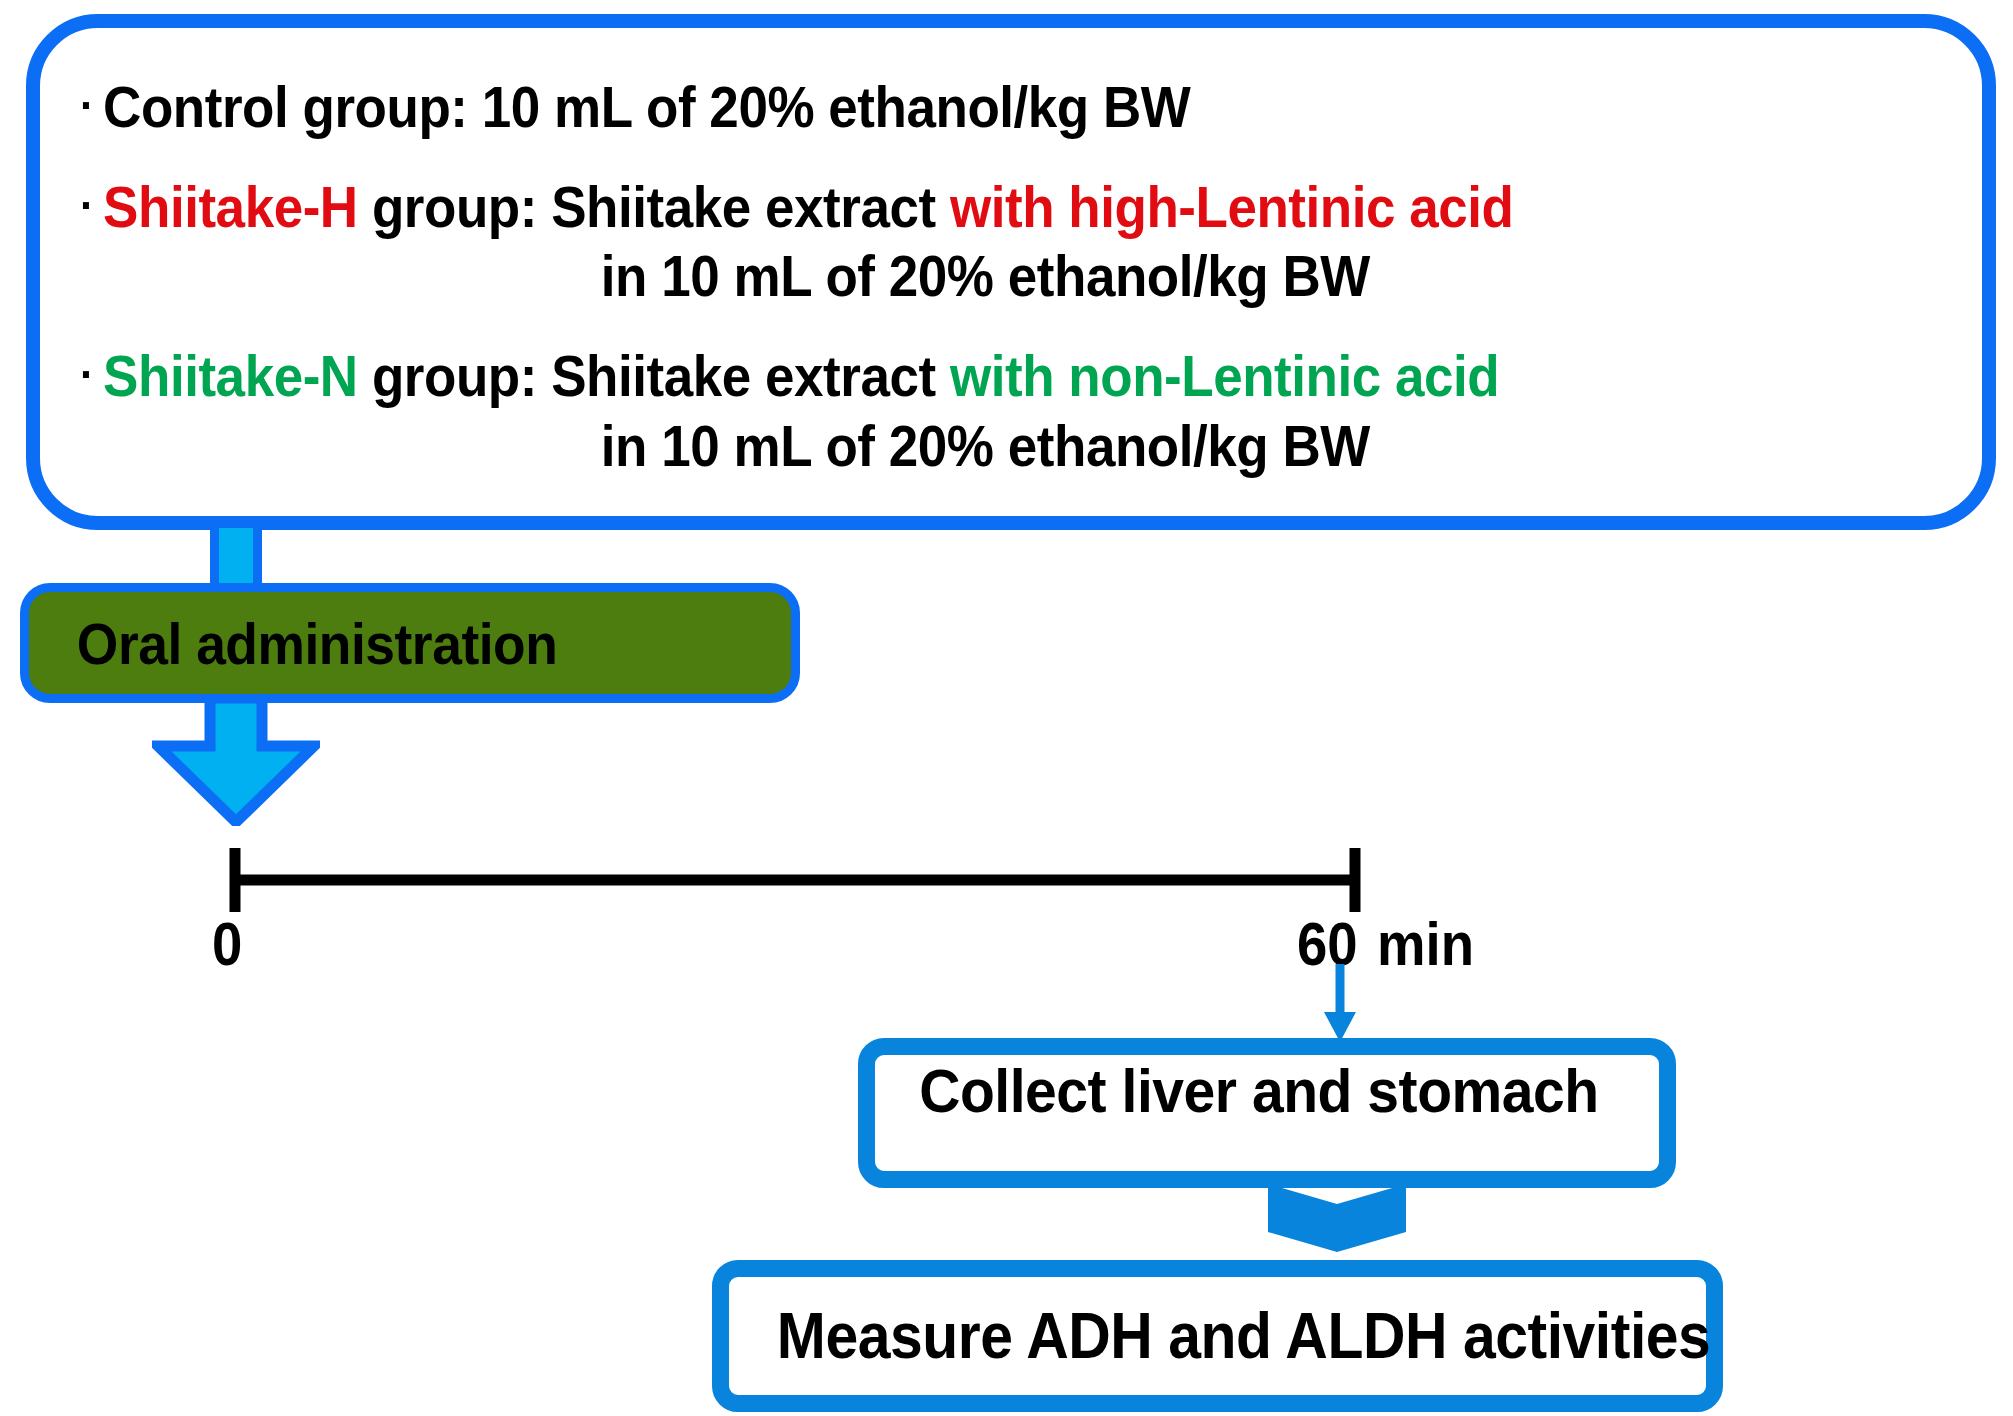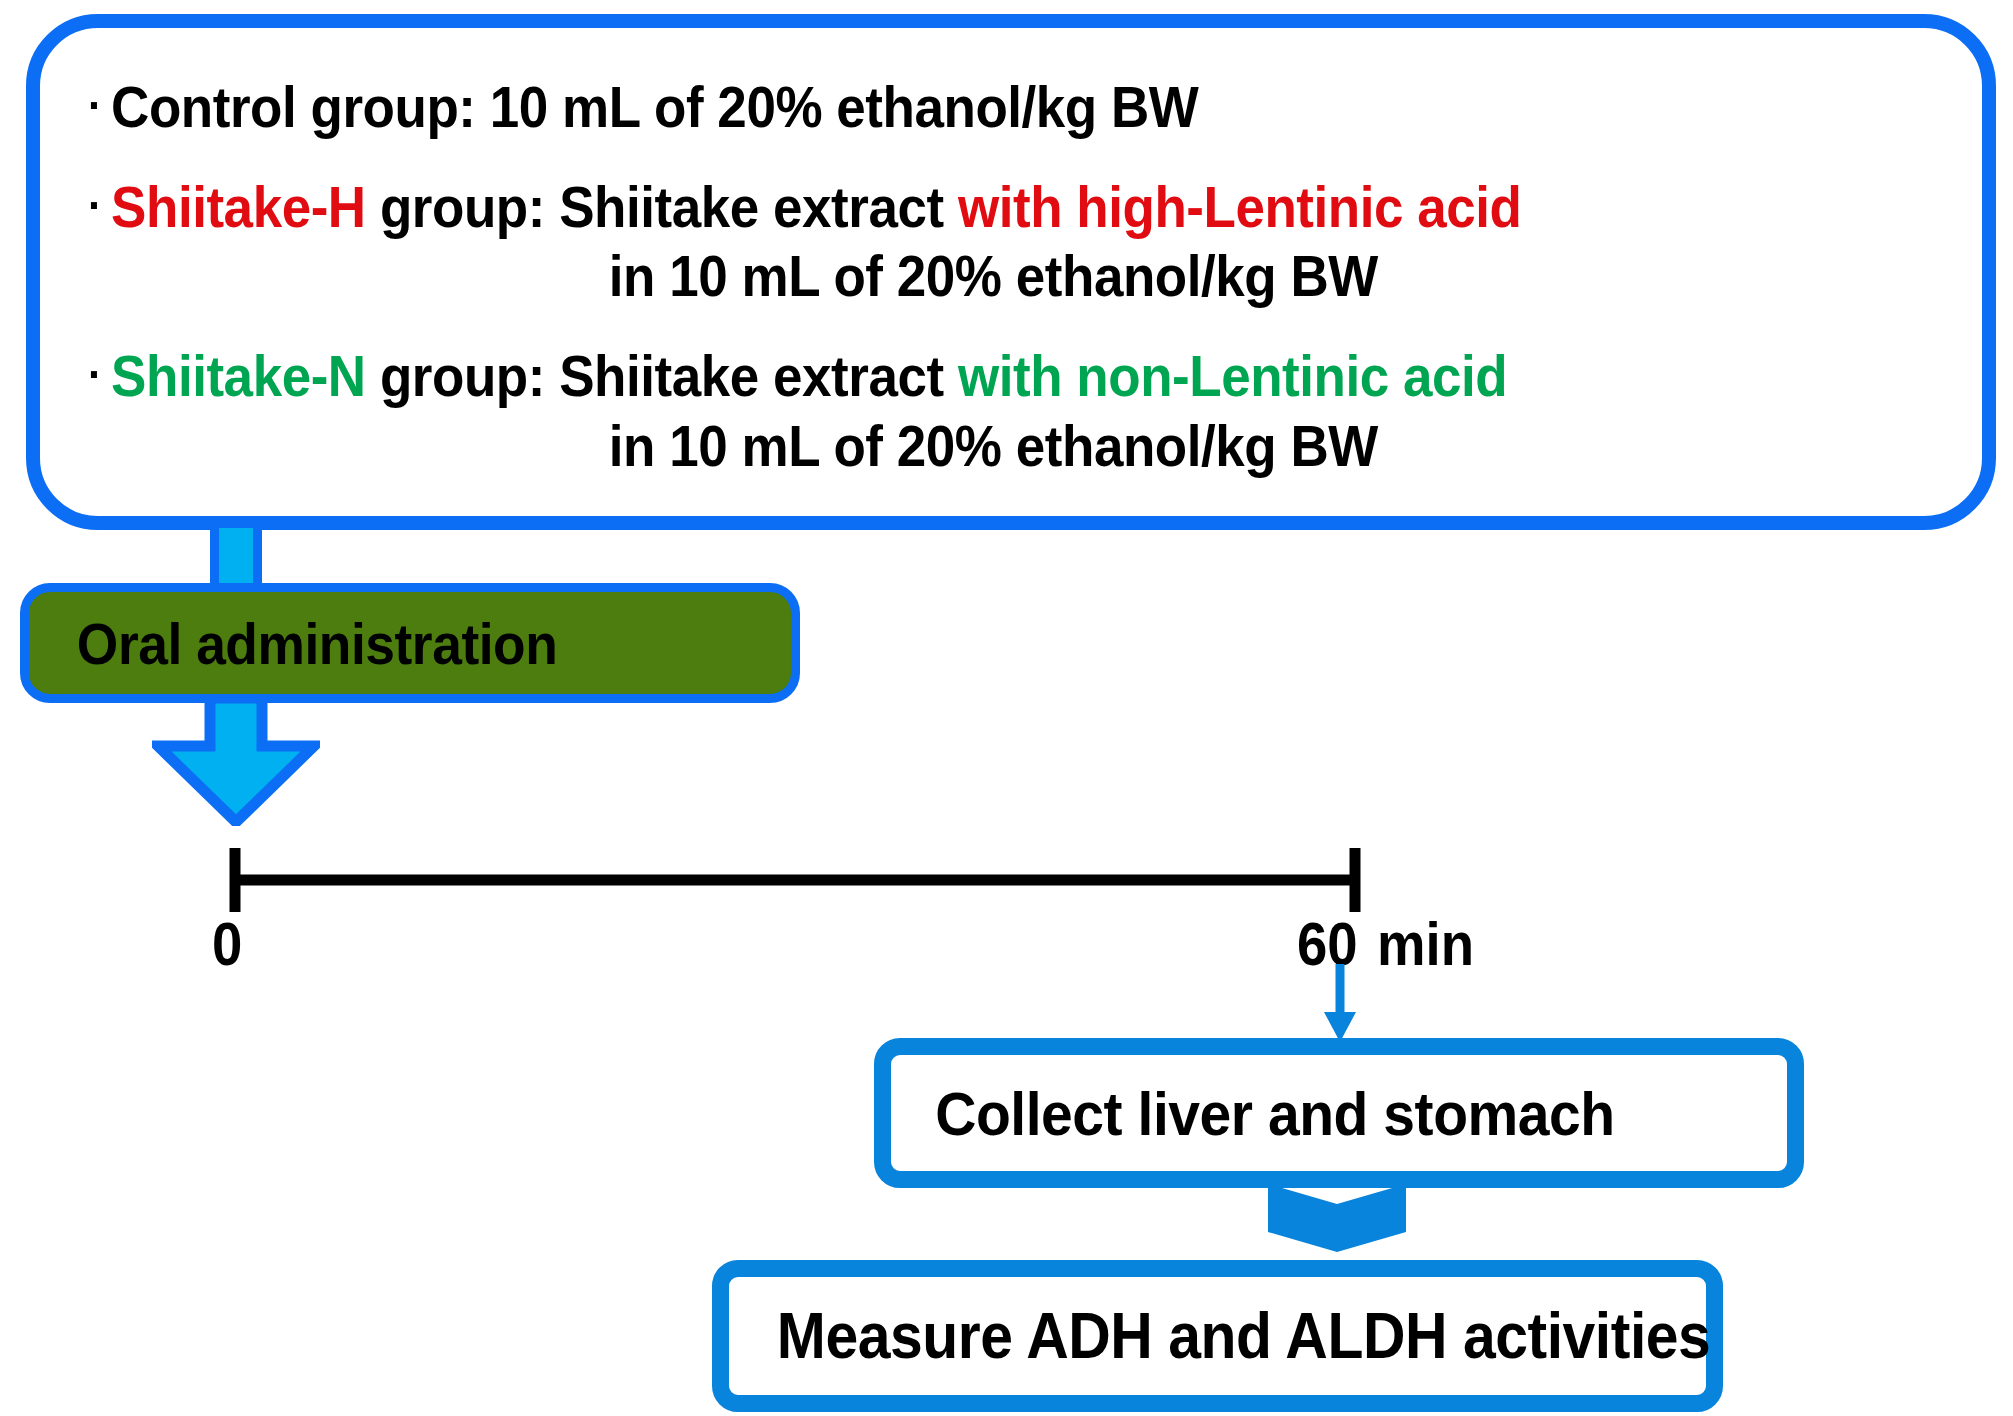--- a/index.html
+++ b/index.html
@@ -28,21 +28,20 @@
     box-sizing: border-box;
     border: 14px solid #0b6ef5;
     border-radius: 72px;
     background: #ffffff;
   }
   .groups-list {
     position: absolute;
     left: 40px;
     top: 38px;
     right: 26px;
-    margin-left: 8px;
   }
   .group-line {
     display: block;
     white-space: nowrap;
     color: #000000;
     font-weight: bold;
     font-size: 57px;
     line-height: 70px;
     letter-spacing: -0.5px;
     font-stretch: condensed;
@@ -148,29 +147,27 @@
     top: 962px;
     width: 48px;
     height: 82px;
   }
 
   
   .collect-box {
     position: absolute;
     left: 858px;
     top: 1038px;
-    width: 930px;
+    width: 818px;
     height: 150px;
     box-sizing: border-box;
     border: 17px solid #0884dc;
     border-radius: 26px;
     background: #ffffff;
     display: flex;
-    align-items: center;
-    margin-left: 16px;
   }
   .collect-label {
     padding-left: 48px;
     font-weight: bold;
     font-size: 62px;
     color: #000000;
     letter-spacing: -0.5px;
     white-space: nowrap;
     transform: scaleX(0.92);
     transform-origin: left center;

